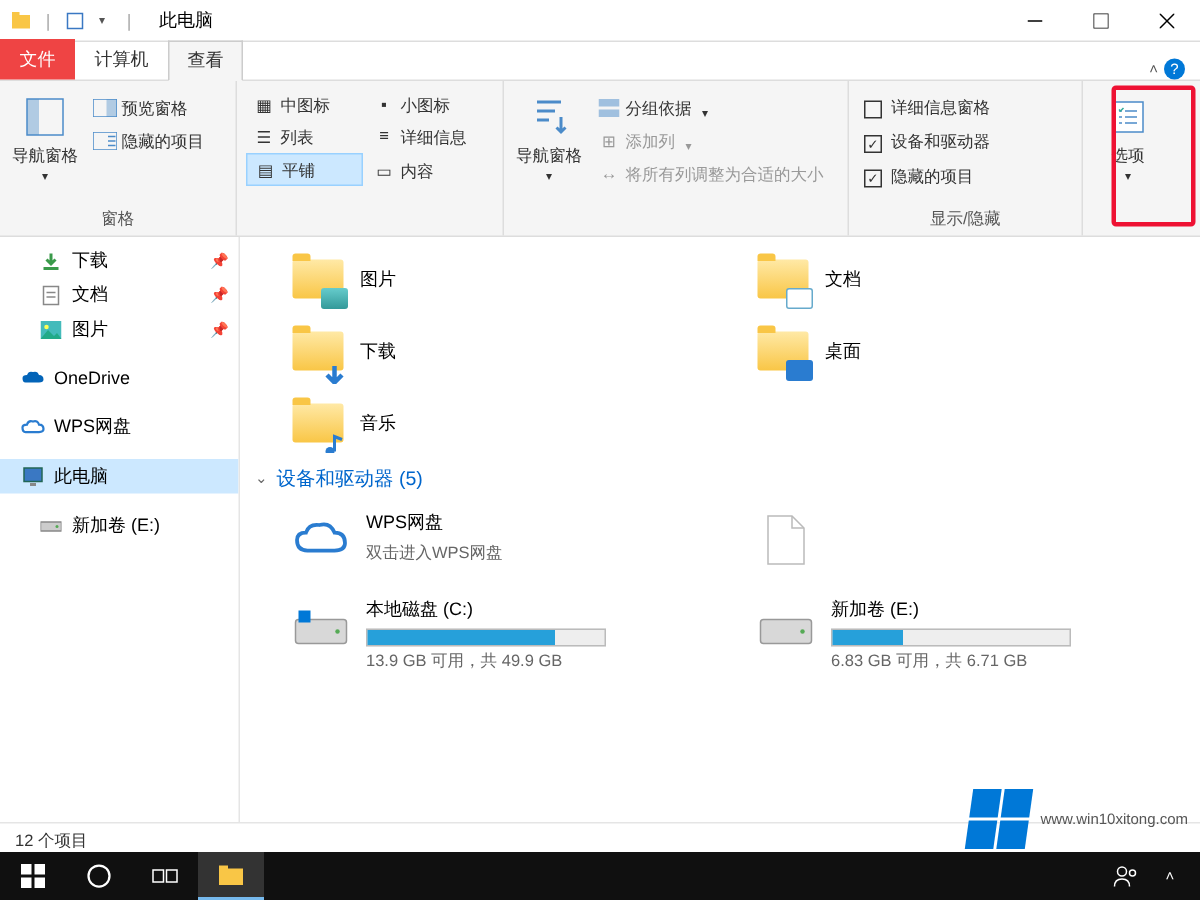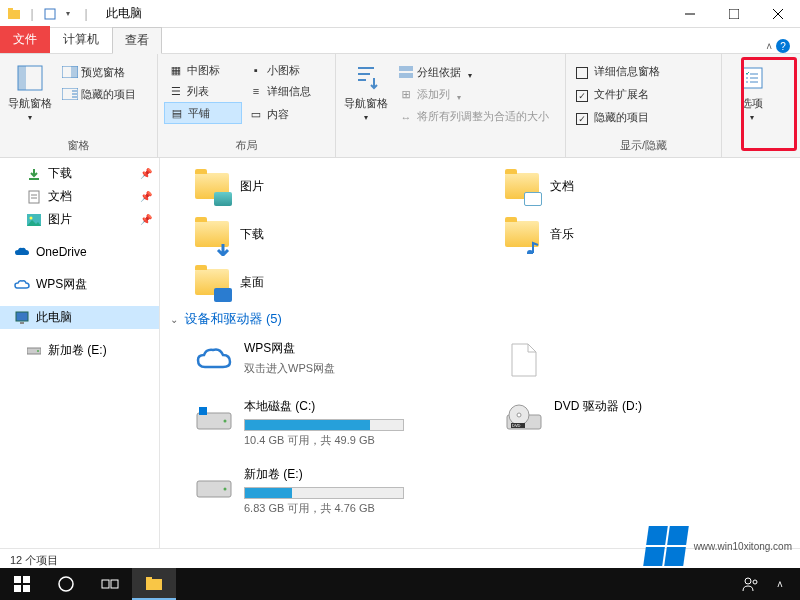--- a/index.html
+++ b/index.html
@@ -181,21 +181,20 @@
         <div class="small-row sel" style="width:78px">
             <span class="small-ic">▤</span>
             <span>平铺</span>
           </div>
         <div class="small-row" style="width:78px">
             <span class="small-ic">▭</span>
             <span>内容</span>
           </div>
       </div>
     </div>
-    <div class="rgroup-label">布局</div>
   </div>
 
   <div class="rgroup" style="width:230px">
     <div class="rgroup-body">
       <div class="big-btn">
         <span class="ic">
             <svg width="28" height="28">
               <line x1="6" y1="4" x2="22" y2="4" stroke="#4b8bc9" stroke-width="2"></line>
               <line x1="6" y1="10" x2="18" y2="10" stroke="#4b8bc9" stroke-width="2"></line>
               <line x1="6" y1="16" x2="14" y2="16" stroke="#4b8bc9" stroke-width="2"></line>
@@ -231,21 +230,21 @@
 
   <div class="rgroup" style="width:156px">
     <div class="rgroup-body">
       <div style="display:flex;flex-direction:column;gap:4px;padding-top:4px">
         <div class="small-row">
             <span class="chk"></span>
             <span>详细信息窗格</span>
           </div>
         <div class="small-row">
             <span class="chk">✓</span>
-            <span>文件扩展名</span>
+            <span>设备和驱动器</span>
           </div>
         <div class="small-row">
             <span class="chk">✓</span>
             <span>隐藏的项目</span>
           </div>
       </div>
     </div>
     <div class="rgroup-label">显示/隐藏</div>
   </div>
 
@@ -375,33 +374,33 @@
             <span class="folder-base"></span>
             <svg class="overlay" width="18" height="18" style="bottom:-4px">
               <path d="M9 2 L9 12 M4 8 L9 13 L14 8" stroke="#2a7cd0" stroke-width="3" fill="none"></path>
             </svg>
           </span>
           <span>下载</span>
         </div>
       <div class="folder-item">
           <span class="folder-ic">
             <span class="folder-base"></span>
-            <svg class="overlay" width="18" height="18">
-              <circle cx="6" cy="13" r="3" fill="#2a7cd0"></circle>
-              <path d="M9 13 L9 3 L14 5" stroke="#2a7cd0" stroke-width="2" fill="none"></path>
-            </svg>
-          </span>
-          <span>音乐</span>
+            <span class="overlay" style="background:#2a7cd0"></span>
+          </span>
+          <span>桌面</span>
         </div>
       <div class="folder-item">
           <span class="folder-ic">
             <span class="folder-base"></span>
-            <span class="overlay" style="background:#2a7cd0"></span>
-          </span>
-          <span>桌面</span>
+            <svg class="overlay" width="18" height="18">
+              <circle cx="6" cy="13" r="3" fill="#2a7cd0"></circle>
+              <path d="M9 13 L9 3 L14 5" stroke="#2a7cd0" stroke-width="2" fill="none"></path>
+            </svg>
+          </span>
+          <span>音乐</span>
         </div>
     </div>
 
     <div class="section-hdr">
         <span class="chev">⌄</span>
         <span>设备和驱动器 (5)</span>
       </div>
 
     <div class="drives">
       <div class="drive-item">
@@ -430,50 +429,36 @@
               <rect x="2" y="10" width="34" height="16" rx="2" fill="#d8d8d8" stroke="#999"></rect>
               <circle cx="30" cy="18" r="1.5" fill="#5a5"></circle>
               <rect x="4" y="4" width="8" height="8" fill="#0078d7"></rect>
             </svg>
           </span>
         <div class="drive-info">
             <div class="drive-name">本地磁盘 (C:)</div>
             <div class="bar">
               <div class="bar-fill" style="width:79%"></div>
             </div>
-            <div class="drive-sub">10.4 GB 可用，共 49.9 GB</div>
-          </div>
-      </div>
-      <div class="drive-item">
-        <span class="drive-ic">
-            <svg width="38" height="30">
-              <rect x="2" y="12" width="34" height="14" rx="2" fill="#d8d8d8" stroke="#999"></rect>
-              <circle cx="14" cy="12" r="10" fill="#e8e8e8" stroke="#999"></circle>
-              <circle cx="14" cy="12" r="2" fill="#fff" stroke="#999"></circle>
-              <rect x="6" y="20" width="14" height="5" fill="#333"></rect>
-              <text x="7" y="24" fill="#fff" font-size="4">DVD</text>
-            </svg>
-          </span>
-        <div class="drive-info">
-            <div class="drive-name">DVD 驱动器 (D:)</div>
+            <div class="drive-sub">13.9 GB 可用，共 49.9 GB</div>
           </div>
       </div>
       <div class="drive-item">
         <span class="drive-ic">
             <svg width="38" height="30">
               <rect x="2" y="10" width="34" height="16" rx="2" fill="#d8d8d8" stroke="#999"></rect>
               <circle cx="30" cy="18" r="1.5" fill="#5a5"></circle>
             </svg>
           </span>
         <div class="drive-info">
             <div class="drive-name">新加卷 (E:)</div>
             <div class="bar">
               <div class="bar-fill" style="width:30%"></div>
             </div>
-            <div class="drive-sub">6.83 GB 可用，共 4.76 GB</div>
+            <div class="drive-sub">6.83 GB 可用，共 6.71 GB</div>
           </div>
       </div>
     </div>
   </div>
 </div>
 
 <div class="statusbar">
   <span>12 个项目</span>
 </div>
 

